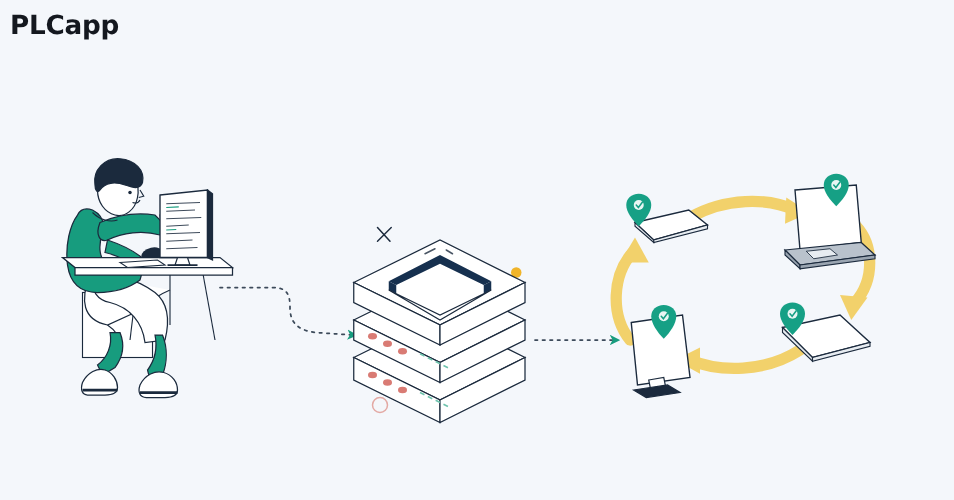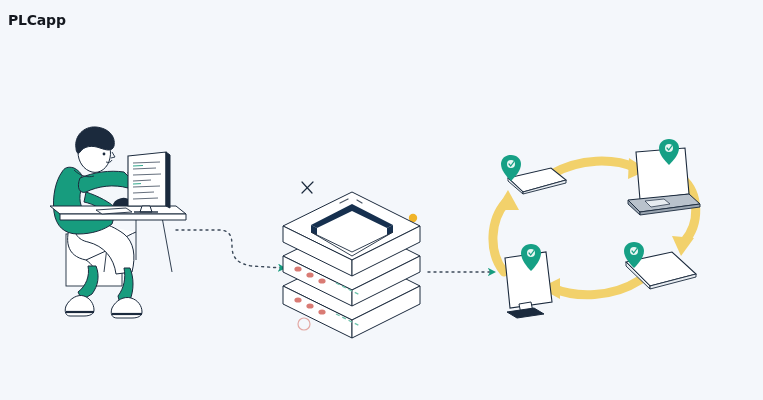--- a/index.html
+++ b/index.html
@@ -17,21 +17,21 @@
   .page {
     position: relative;
     width: 763px;
     height: 400px;
     background: #f4f7fb;
   }
   .app-title {
     position: absolute;
     left: 8px;
     top: 6px;
-    font-size: 14px;
+    font-size: 21px;
     font-weight: bold;
     color: #14181f;
     letter-spacing: -0.2px;
     line-height: 28px;
     font-family: "DejaVu Sans", sans-serif;
   }
   .hero {
     position: absolute;
     left: 0;
     top: 60px;

